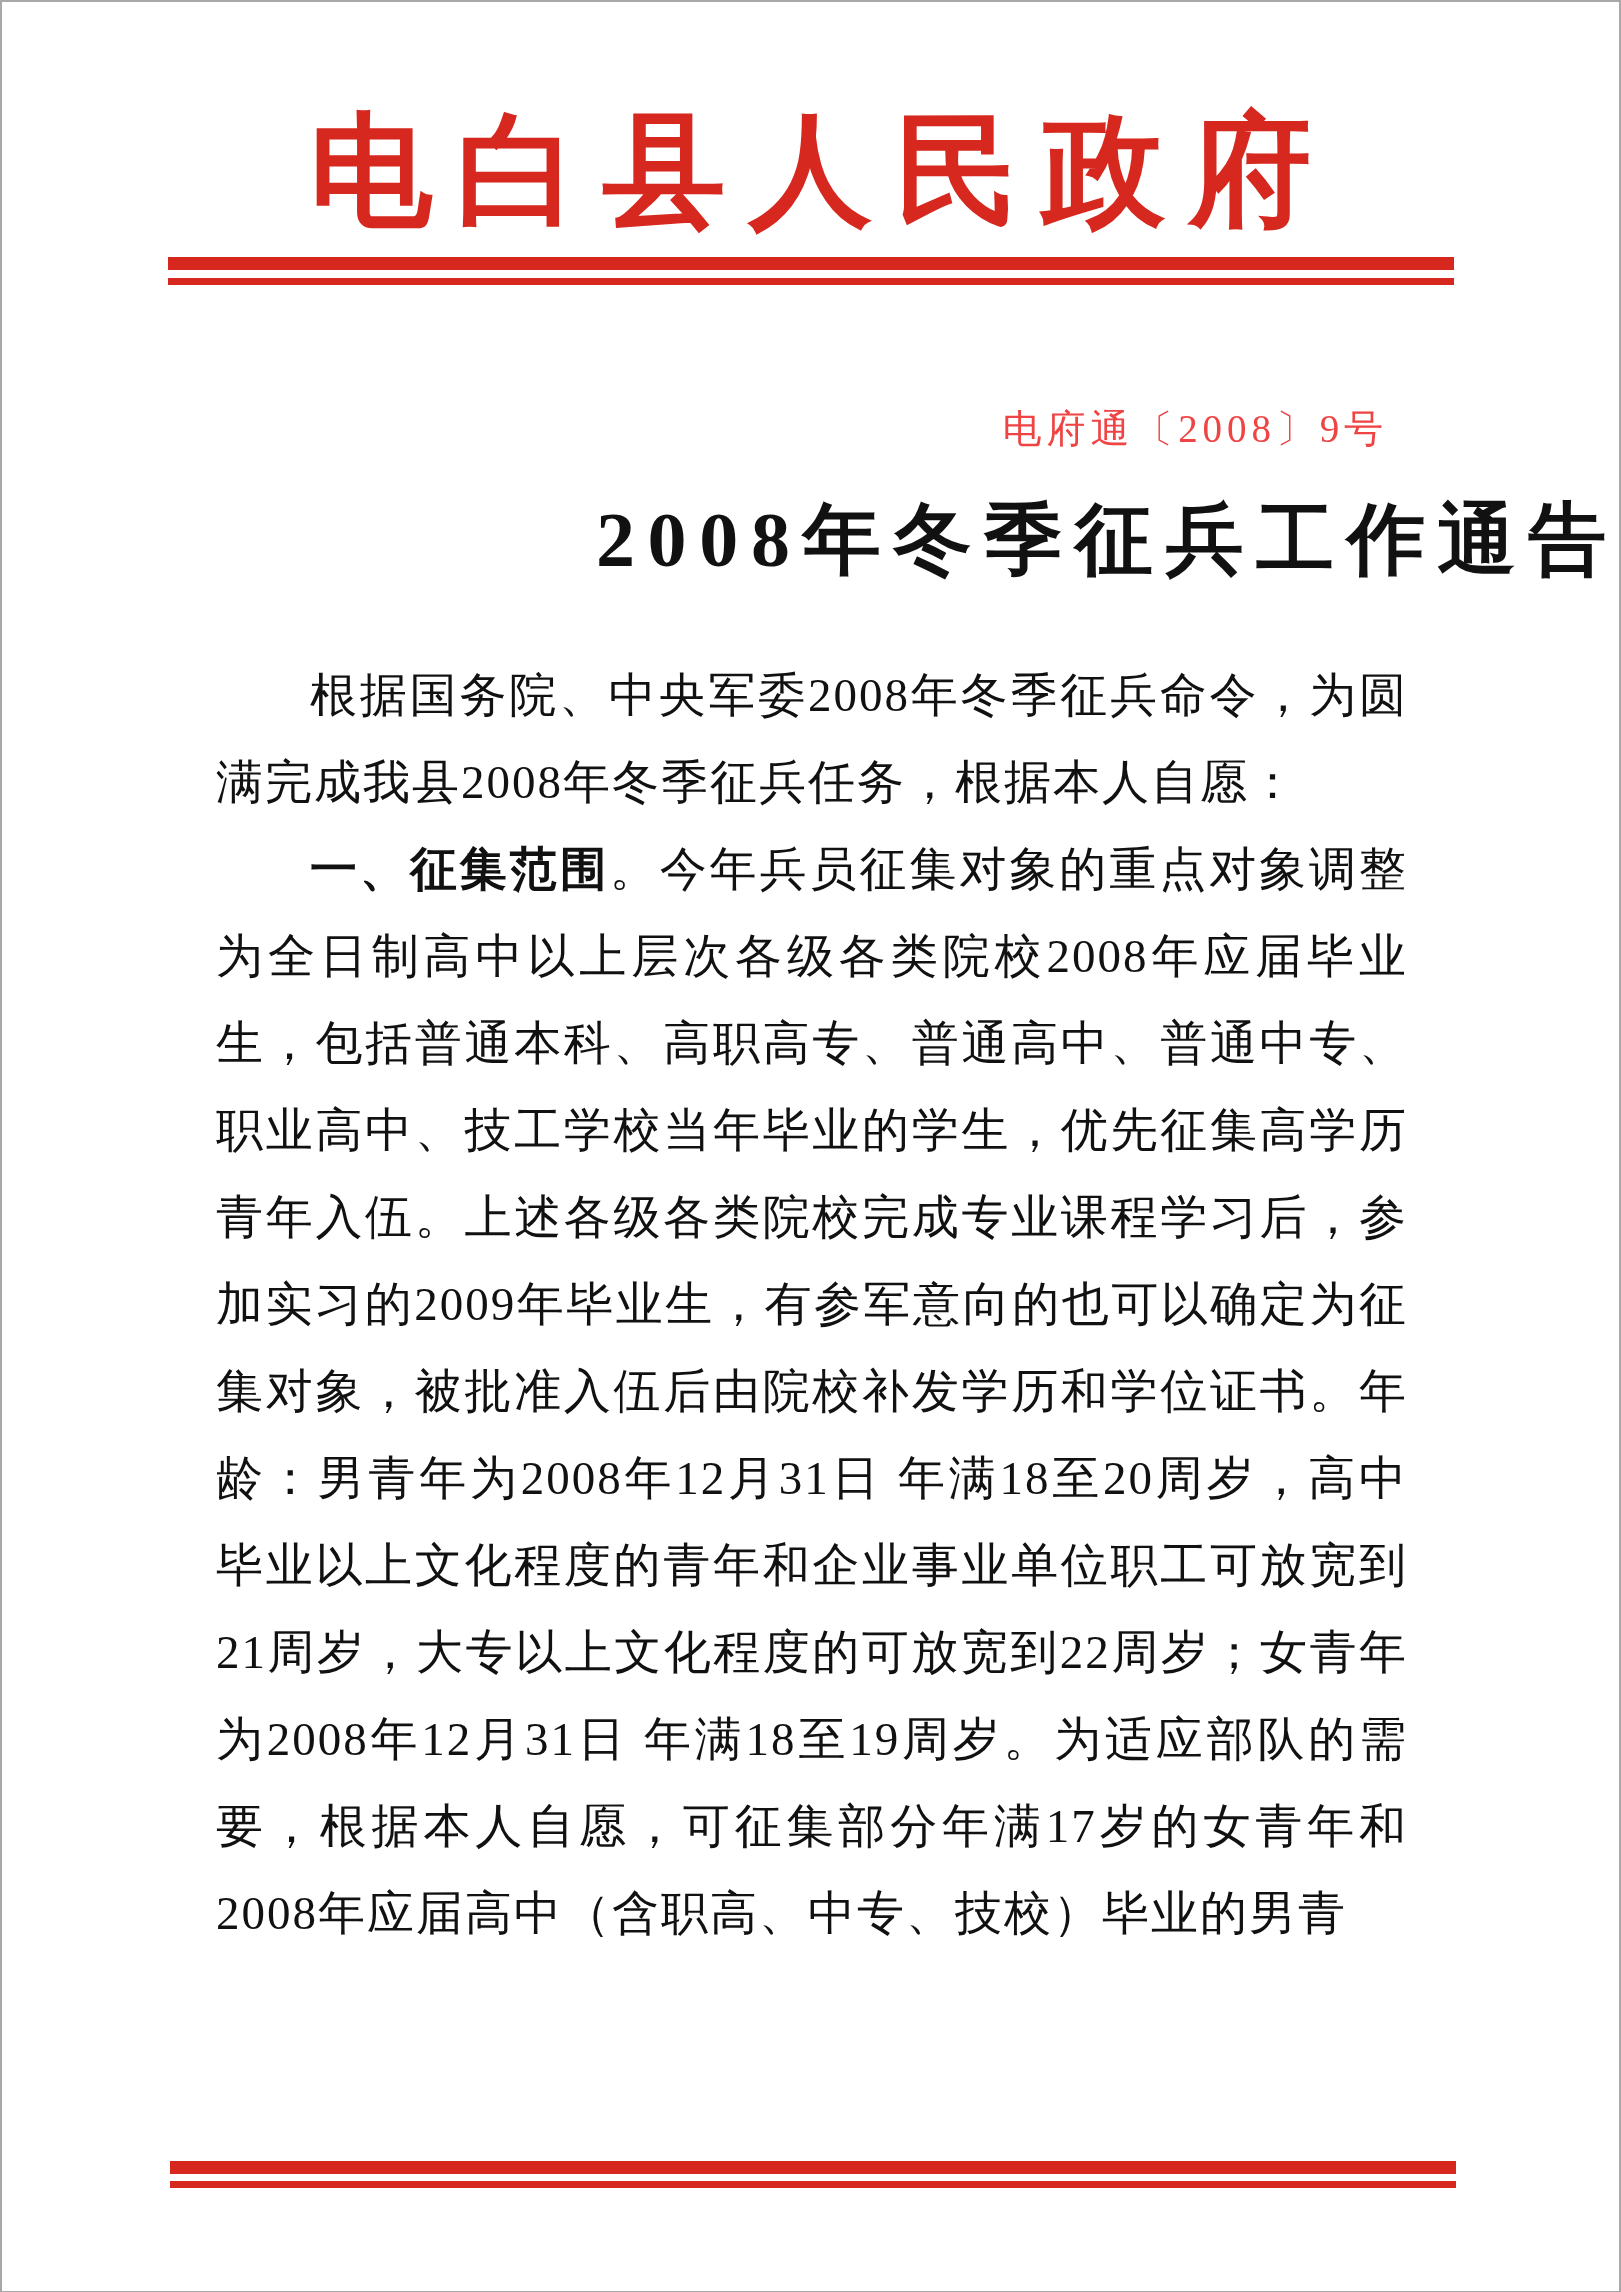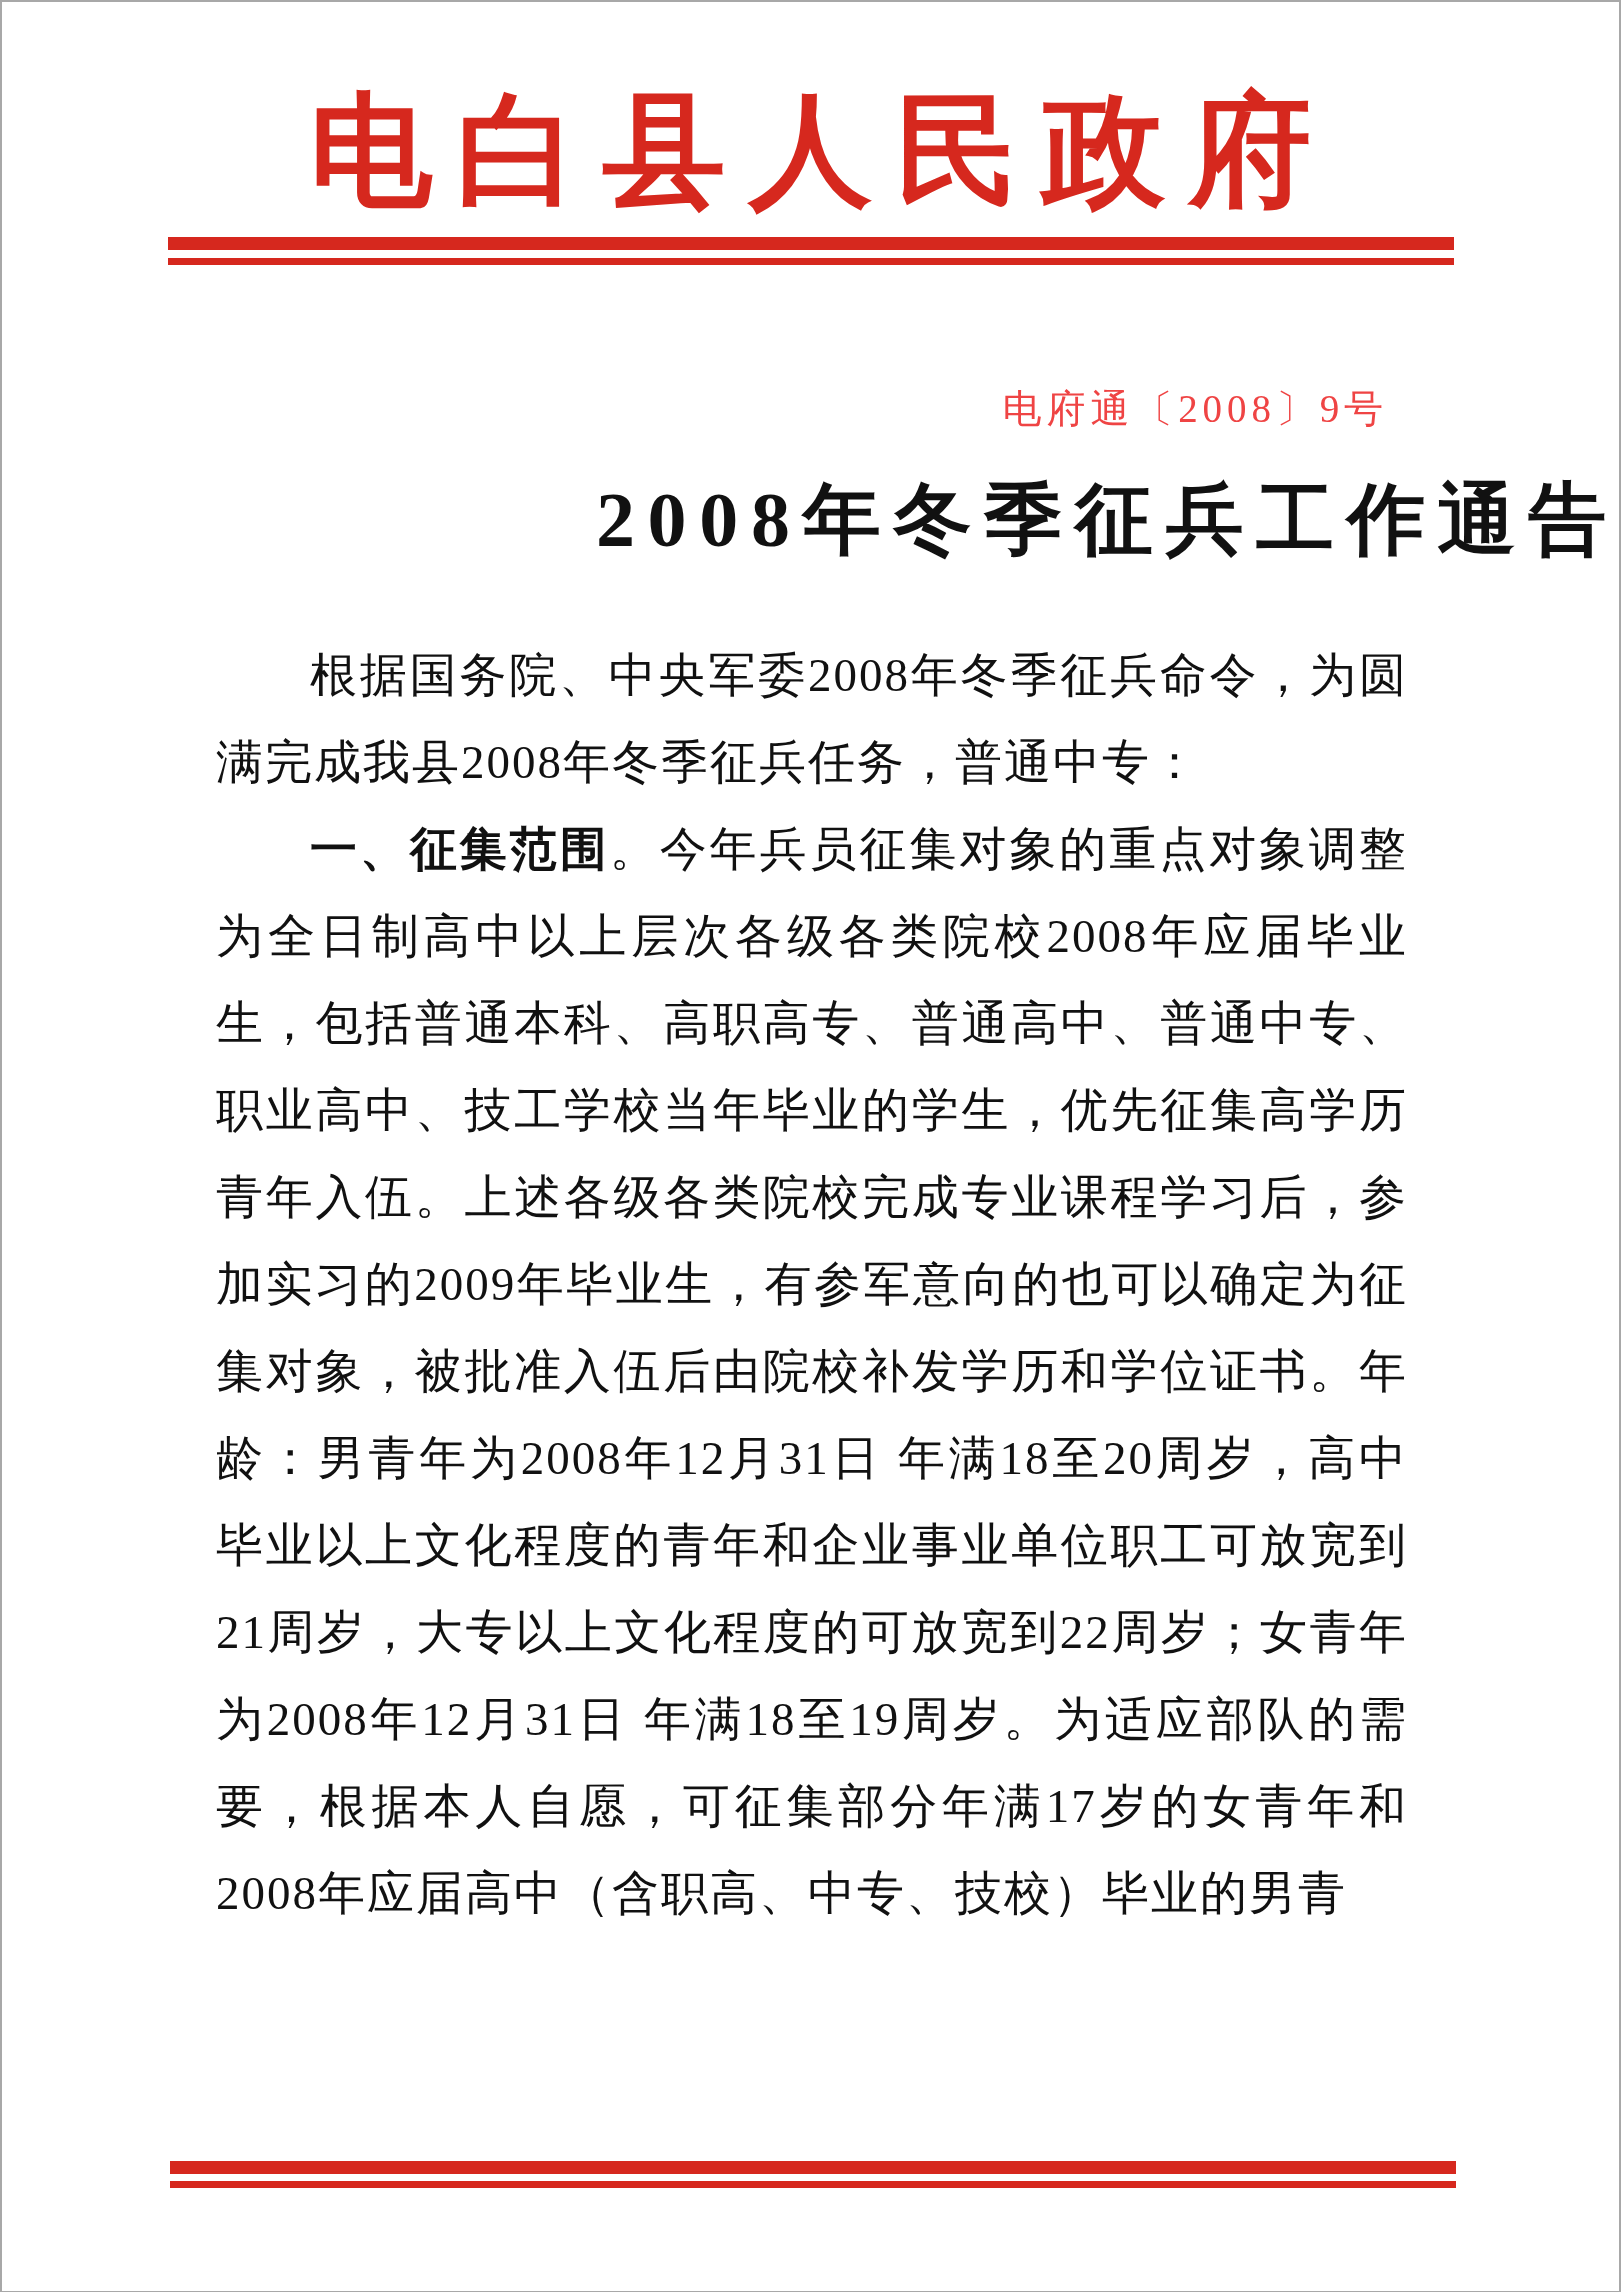--- a/index.html
+++ b/index.html
@@ -13,21 +13,21 @@
     height: 2293px;
     box-sizing: border-box;
     background: #ffffff;
     border: 2px solid #a8a8a8;
     overflow: hidden;
     font-family: "Liberation Serif", "DejaVu Serif", serif;
     color: #1a1a1a;
   }
   
   .gov-title {
-    margin-top: 79px;
+    margin-top: 99px;
     text-align: center;
     font-size: 123px;
     line-height: 1.16;
     font-weight: bold;
     color: #d6281e;
     letter-spacing: 23.5px;
     text-indent: 23.5px; 
     white-space: nowrap;
   }
   .rule {
@@ -96,21 +96,21 @@
   <div class="gov-title">电白县人民政府</div>
 
   <div class="rule rule-thick"></div>
   <div class="rule rule-thin"></div>
 
   <div class="doc-number">电府通〔2008〕9号</div>
 
   <div class="notice-title">2008年冬季征兵工作通告</div>
 
   <div class="body-text">
-    <p>根据国务院、中央军委2008年冬季征兵命令，为圆满完成我县2008年冬季征兵任务，普通中专：</p>
+    <p>根据国务院、中央军委2008年冬季征兵命令，为圆满完成我县2008年冬季征兵任务，根据本人自愿：</p>
     <p><span class="lead-bold">一、征集范围</span><span>。今年兵员征集对象的重点对象调整为全日制高中以上层次各级各类院校2008年应届毕业生，包括普通本科、高职高专、普通高中、普通中专、职业高中、技工学校当年毕业的学生，优先征集高学历青年入伍。上述各级各类院校完成专业课程学习后，参加实习的2009年毕业生，有参军意向的也可以确定为征集对象，被批准入伍后由院校补发学历和学位证书。年龄：男青年为2008年12月31日 年满18至20周岁，高中毕业以上文化程度的青年和企业事业单位职工可放宽到21周岁，大专以上文化程度的可放宽到22周岁；女青年为2008年12月31日 年满18至19周岁。为适应部队的需要，根据本人自愿，可征集部分年满17岁的女青年和2008年应届高中（含职高、中专、技校）毕业的男青</span></p>
   </div>
 
   <div class="footer-rules">
     <div class="rule rule-thick"></div>
     <div class="rule rule-thin"></div>
   </div>
 
 </div>
 

